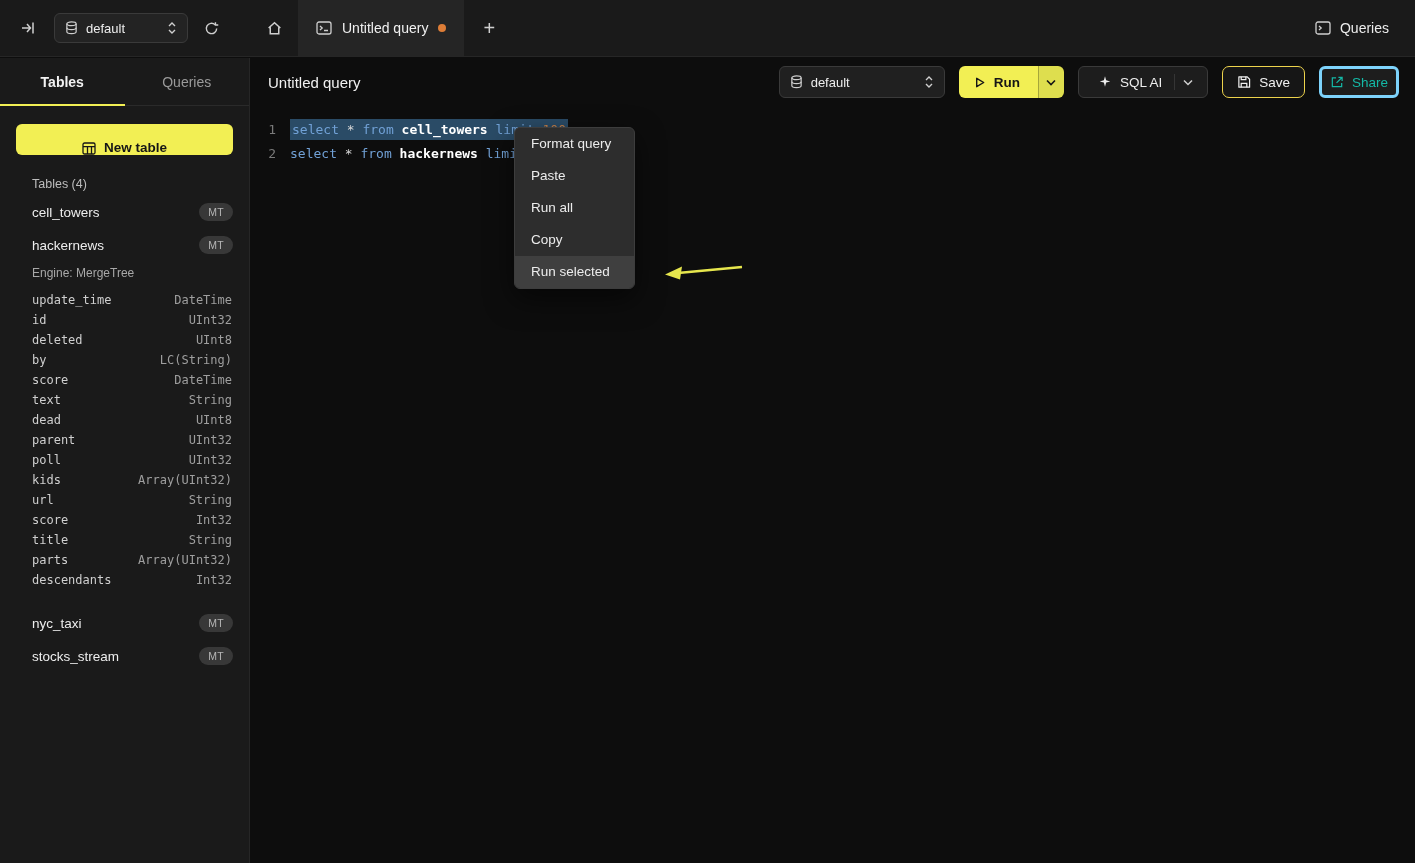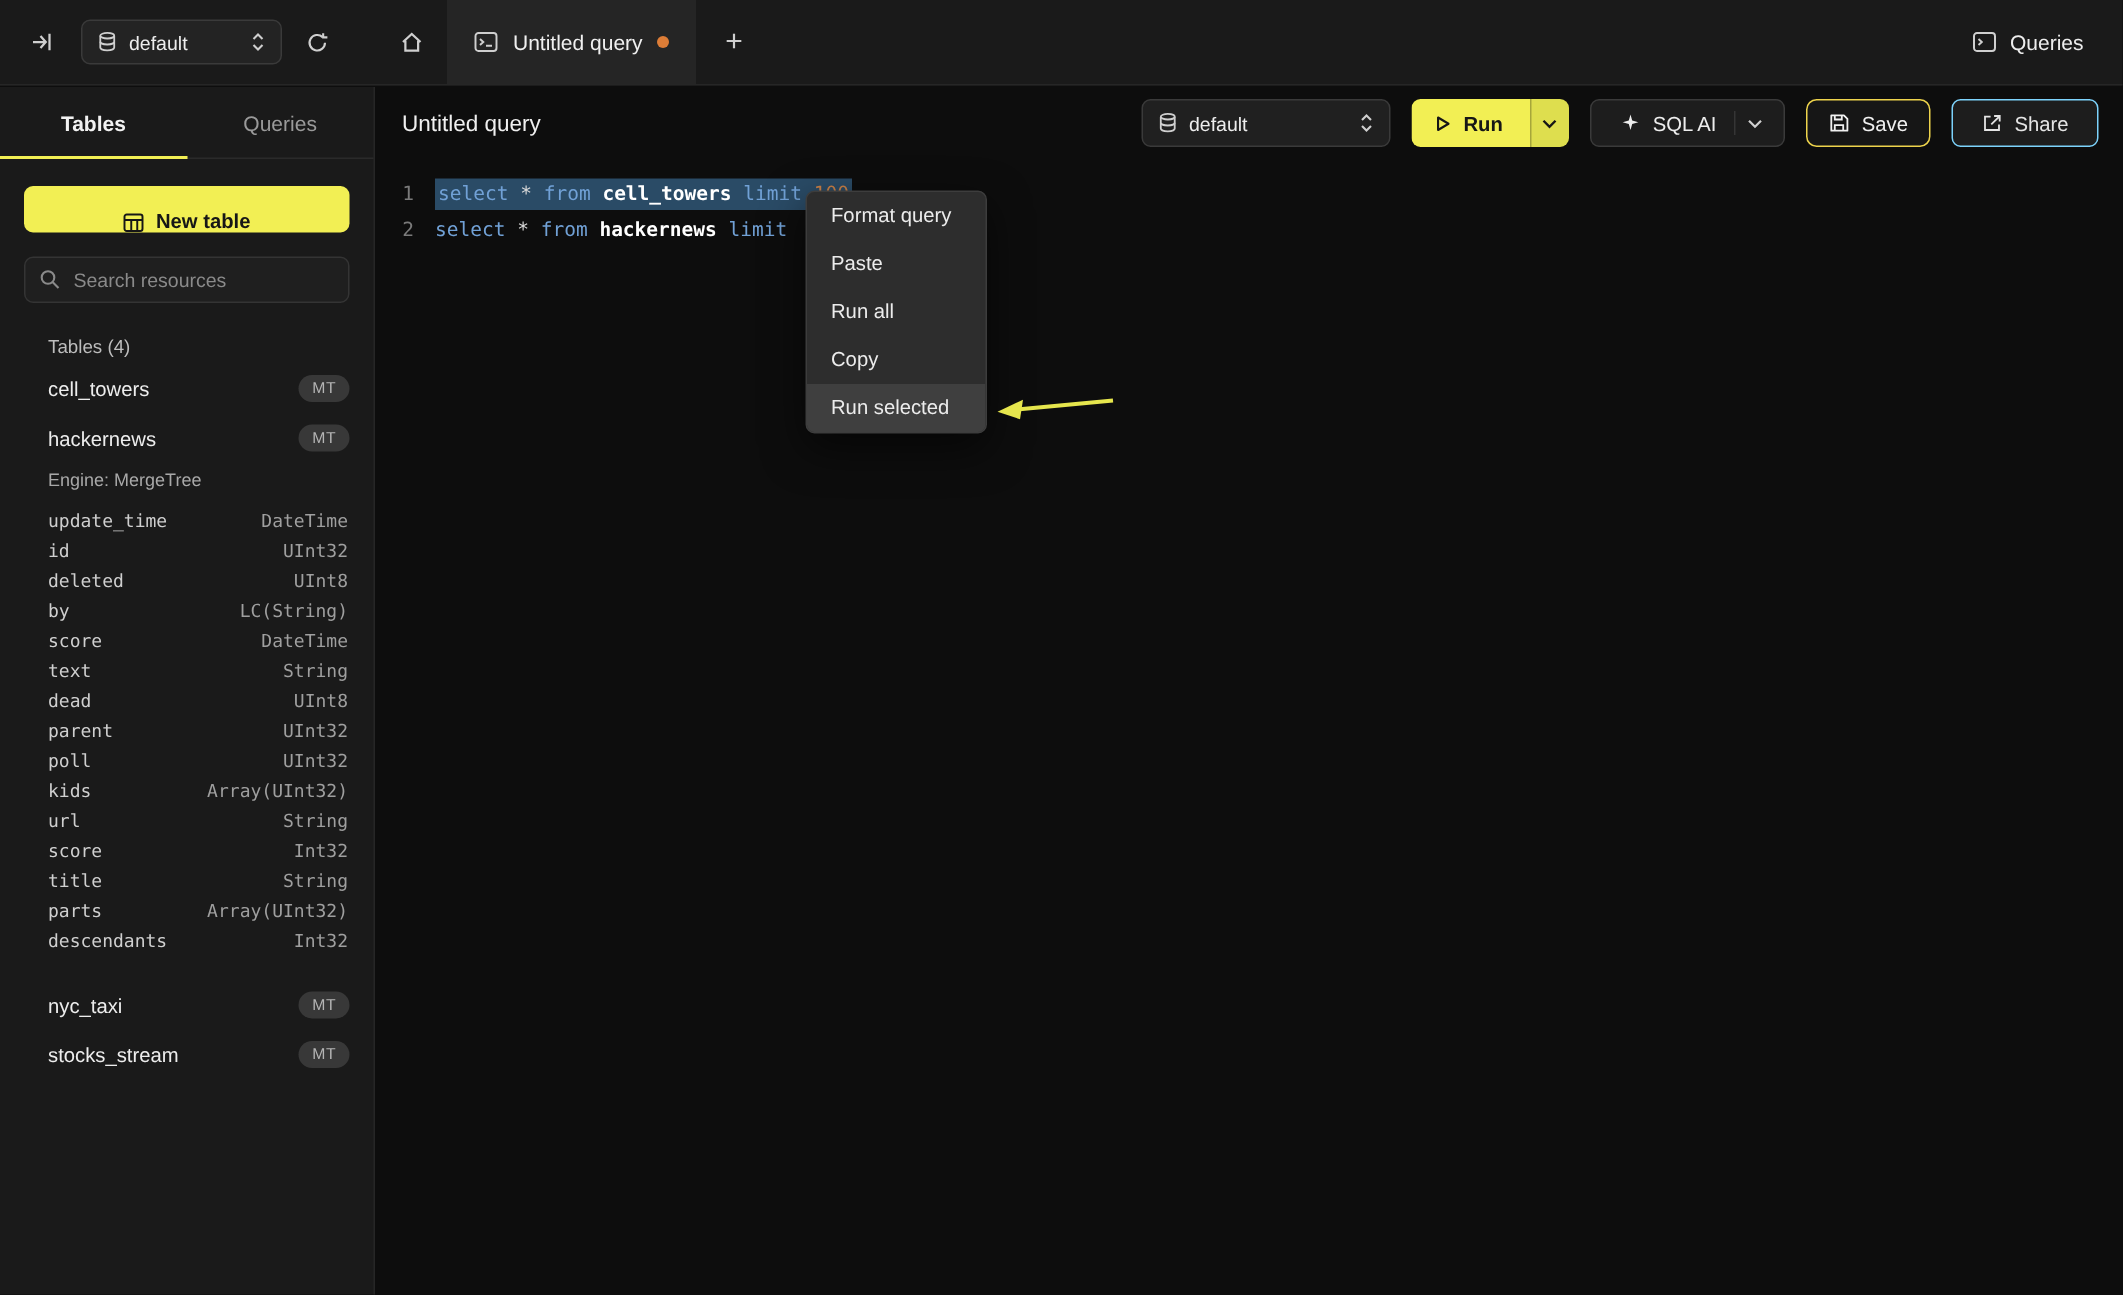--- a/index.html
+++ b/index.html
@@ -52,35 +52,35 @@
   .hdr-controls { display:flex; align-items:center; gap:14px; }
   .hdr-select { height:32px; width:166px; background:#202020; border:1px solid #3a3a3a; border-radius:6px; display:flex; align-items:center; padding:0 10px; gap:8px; font-size:13px; color:#ededed; cursor:pointer; }
   .hdr-select .grow { flex:1; }
   .run-btn { height:32px; display:flex; align-items:stretch; border-radius:6px; overflow:hidden; cursor:pointer; border:none; padding:0; background:none; }
   .run-main { display:flex; align-items:center; gap:8px; background:#f2ef54; color:#161616; font-size:13.5px; font-weight:bold; padding:0 18px 0 14px; }
   .run-caret { width:26px; display:flex; align-items:center; justify-content:center; background:#dede4e; border-left:1px solid rgba(0,0,0,.25); color:#161616; }
   .sqlai-btn { height:32px; display:flex; align-items:center; background:#1d1d1d; border:1px solid #3a3a3a; border-radius:6px; cursor:pointer; color:#ededed; padding:7px; }
   .sqlai-main { display:flex; align-items:center; gap:8px; padding:0 12px; font-size:13.5px; }
   .sqlai-caret { width:26px; display:flex; align-items:center; justify-content:center; border-left:1px solid #353535; height:100%; color:#cfcfcf; }
   .save-btn { height:32px; display:flex; align-items:center; gap:8px; background:#161616; border:1.5px solid #edd34c; border-radius:7px; color:#f0f0f0; font-size:13.5px; padding:0 14px; cursor:pointer; }
-  .share-btn { height:32px; display:flex; align-items:center; gap:8px; background:#1d1d1d; border:1px solid #7dd3fc; border-radius:6px; color:#e5e5e5; font-size:13.5px; padding:0 19px; cursor:pointer; }
+  .share-btn { height:32px; display:flex; align-items:center; gap:8px; background:#1d1d1d; border:3px solid #7dd3fc; border-radius:6px; color:#14b8a6; font-size:13.5px; padding:0 8px; cursor:pointer; }
 
   
   .editor { padding-top:11px; }
   .code-line { display:flex; height:24px; align-items:center; white-space:pre; }
   .gutter { width:26px; text-align:right; font-size:13px; color:#7a7a7a; font-family:"DejaVu Sans Mono", monospace; flex:0 0 26px; }
   .code { margin-left:14px; font-family:"DejaVu Sans Mono", monospace; font-size:13px; }
   .sel { background:#2a4b66; padding:3px 2px; }
   .kw { color:#71a1d6; }
   .op { color:#d8d8d8; }
   .tblname { color:#ffffff; font-weight:bold; }
   .lit { color:#c98148; }
 
   
-  .ctx-menu { position:absolute; left:537px; top:127px; width:121px; background:#2d2d2d; border:1px solid #3d3d3d; border-radius:6px; box-shadow:0 10px 28px rgba(0,0,0,.55); z-index:20; overflow:hidden; }
+  .ctx-menu { position:absolute; left:514px; top:127px; width:121px; background:#2d2d2d; border:1px solid #3d3d3d; border-radius:6px; box-shadow:0 10px 28px rgba(0,0,0,.55); z-index:20; overflow:hidden; }
   .ctx-item { height:32px; line-height:32px; padding:0 16px; font-size:13.5px; color:#ececec; cursor:pointer; white-space:nowrap; }
   .ctx-item.hl { background:#3f3f3f; }
 
   
   .anno-arrow { position:absolute; left:660px; top:258px; z-index:30; pointer-events:none; }
 
   svg { display:block; }
 </style>
 </head>
 <body>
@@ -158,29 +158,20 @@
   <button class="new-table-btn">
     <span>
       <svg width="14" height="13" viewBox="0 0 14 13" fill="none" stroke="currentColor" stroke-width="1.3">
           <rect x="1" y="1" width="12" height="11" rx="1.5"></rect>
           <path d="M1 4.6h12M5.5 4.6V12M9.5 4.6V12"></path>
         </svg>
     </span>
     <span>New table</span>
   </button>
 
-  <div class="search-wrap">
-    <span class="search-icon">
-      <svg width="14" height="14" viewBox="0 0 14 14" fill="none" stroke="currentColor" stroke-width="1.4">
-          <circle cx="6" cy="6" r="4.2"></circle>
-          <path d="M9.2 9.2L13 13"></path>
-        </svg>
-    </span>
-    <input type="text" placeholder="Search resources" style="">
-  </div>
 
   <div class="sb-section-label">Tables (4)</div>
 
   <div class="tbl-row">
     <span class="tbl-name">cell_towers</span>
     <span class="badge">MT</span>
   </div>
 
   <div class="tbl-row">
     <span class="tbl-name">hackernews</span>

